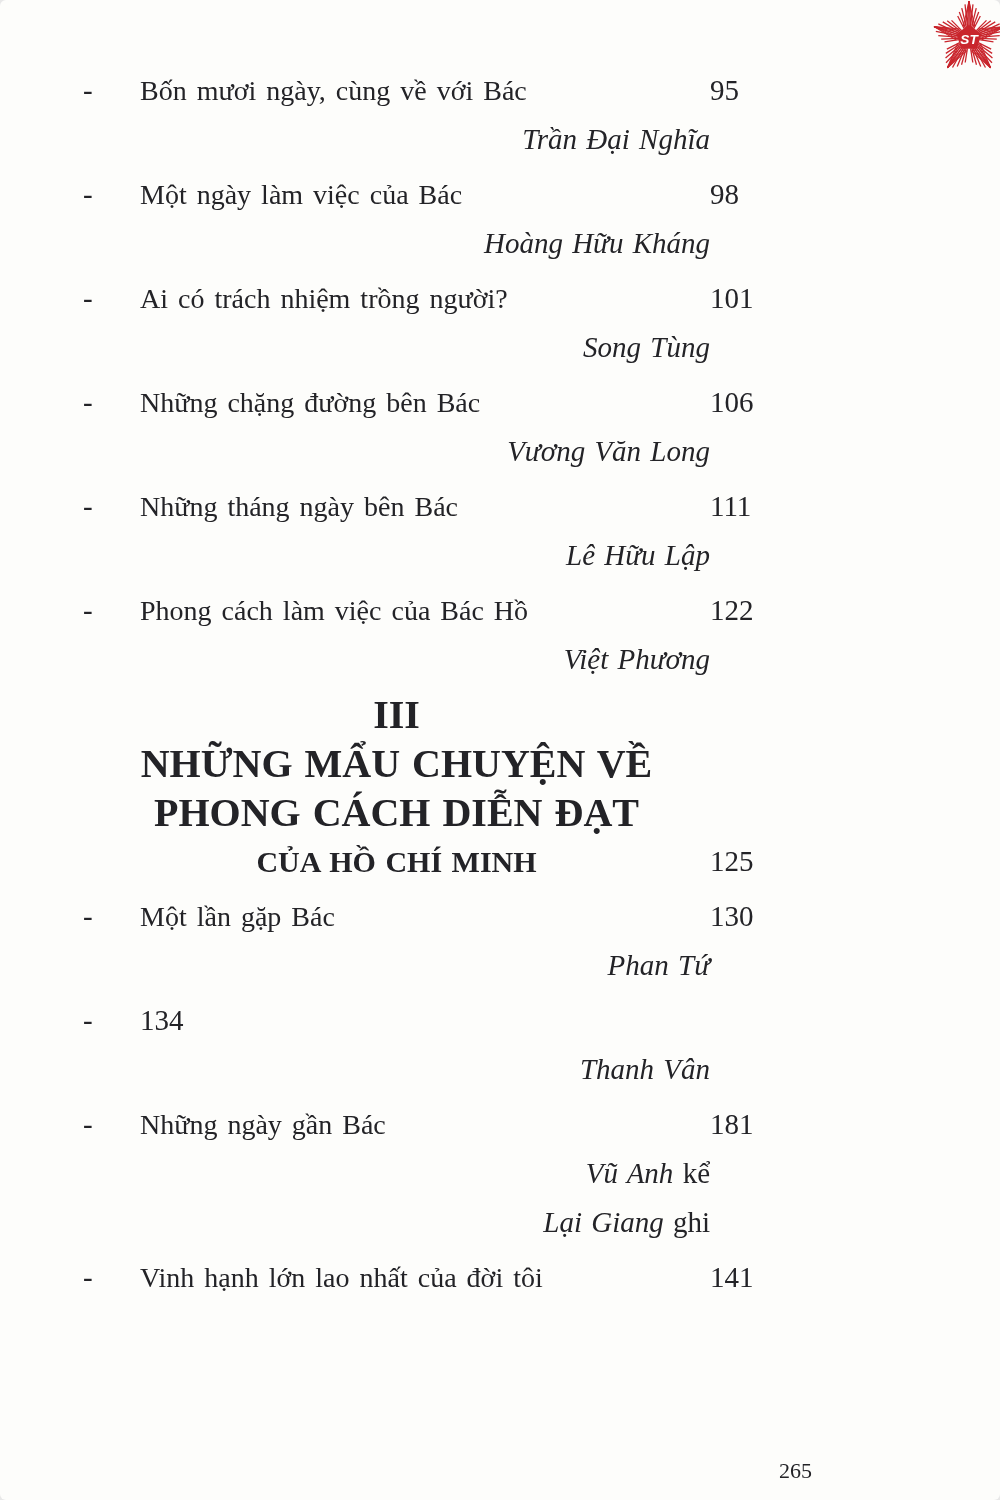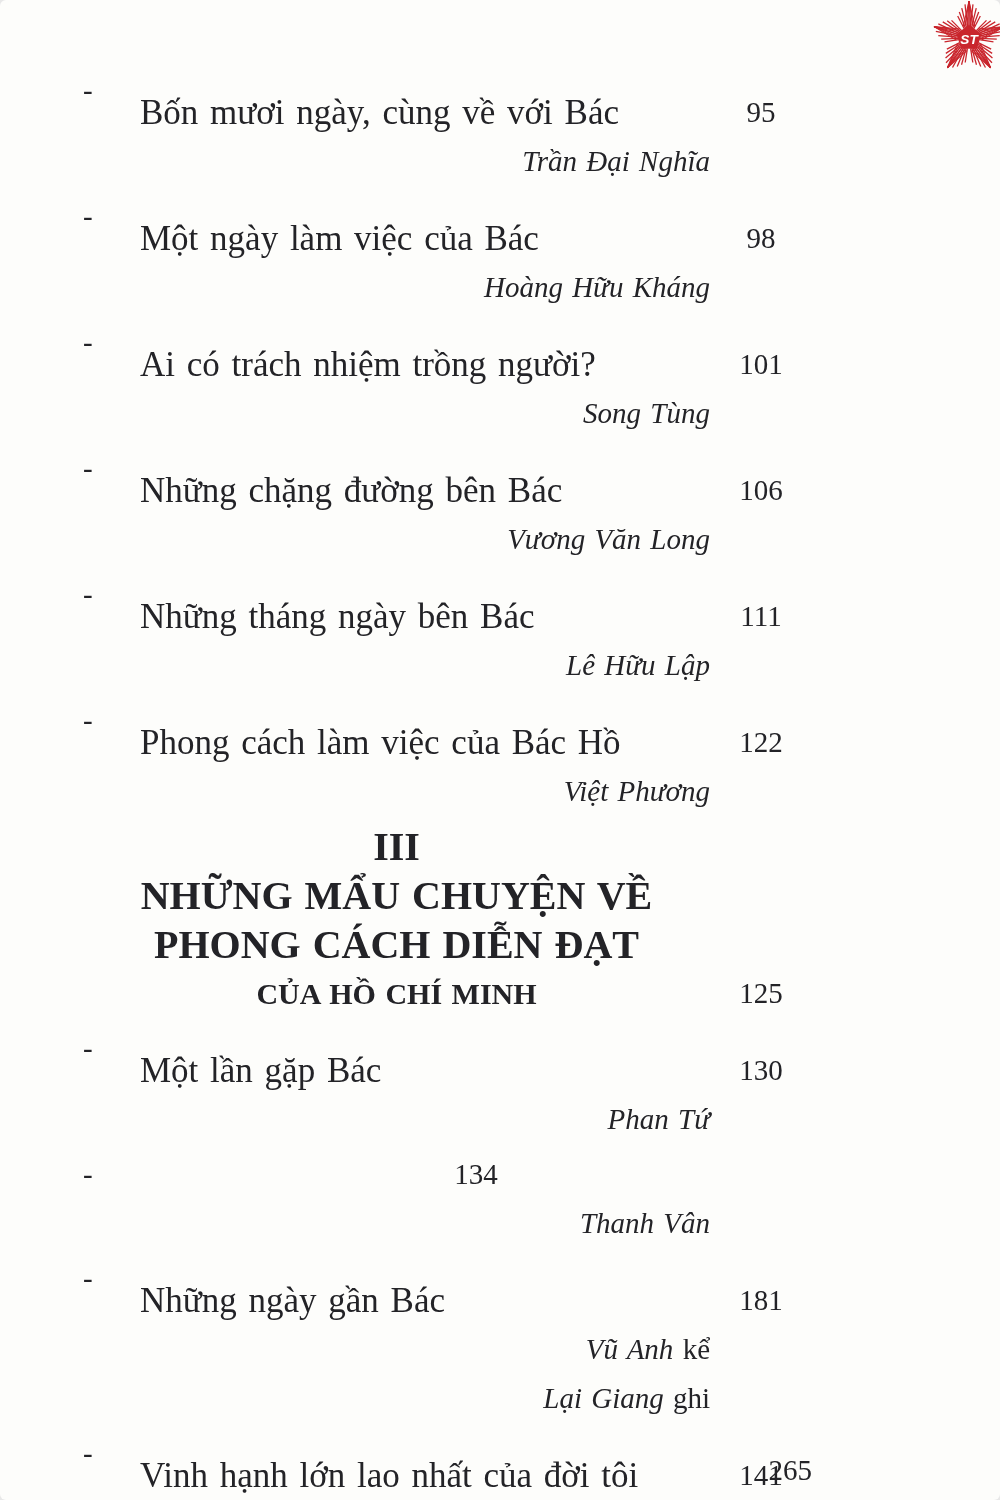--- a/index.html
+++ b/index.html
@@ -20,35 +20,34 @@
   .entry + .entry{margin-top:6px;}
   .toc-row{display:flex;align-items:flex-start;}
   .cell-dash{
     width:57px;flex:0 0 57px;
     font-size:29px;line-height:49px;
   }
   .cell-title{
     width:570px;flex:0 0 570px;
   }
   .line{
-    font-size:35px;line-height:49px;
+    font-size:28px;line-height:49px;
     word-spacing:3px;
     white-space:nowrap;
-    margin-top:22px;
   }
   .cell-title .line{white-space:normal;}
   .force-justify{
     text-align:justify;
     text-align-last:justify;
     white-space:normal;
   }
   .cell-page{
     flex:1 1 auto;
     align-self:flex-end;
-    text-align:center;
+    text-align:left;
     font-size:29px;line-height:49px;
   }
   .author-line{
     width:627px;
     text-align:right;
     font-size:29px;line-height:49px;
     word-spacing:2px;
     font-family:Liberation Serif, serif;
   }
   .author-name{font-style:italic;}
@@ -64,21 +63,21 @@
   .heading-cell{
     width:627px;flex:0 0 627px;
     text-align:center;
     font-weight:bold;
     font-size:30px;line-height:49px;
     word-spacing:2px;
   }
   .folio{
     position:absolute;
     right:188px;top:1446px;
-    font-size:29px;line-height:49px;
+    font-size:22px;line-height:49px;
   }
   .logo{
     position:absolute;
     left:929px;top:-2px;
     width:80px;height:80px;
   }
 </style>
 </head>
 <body>
 

